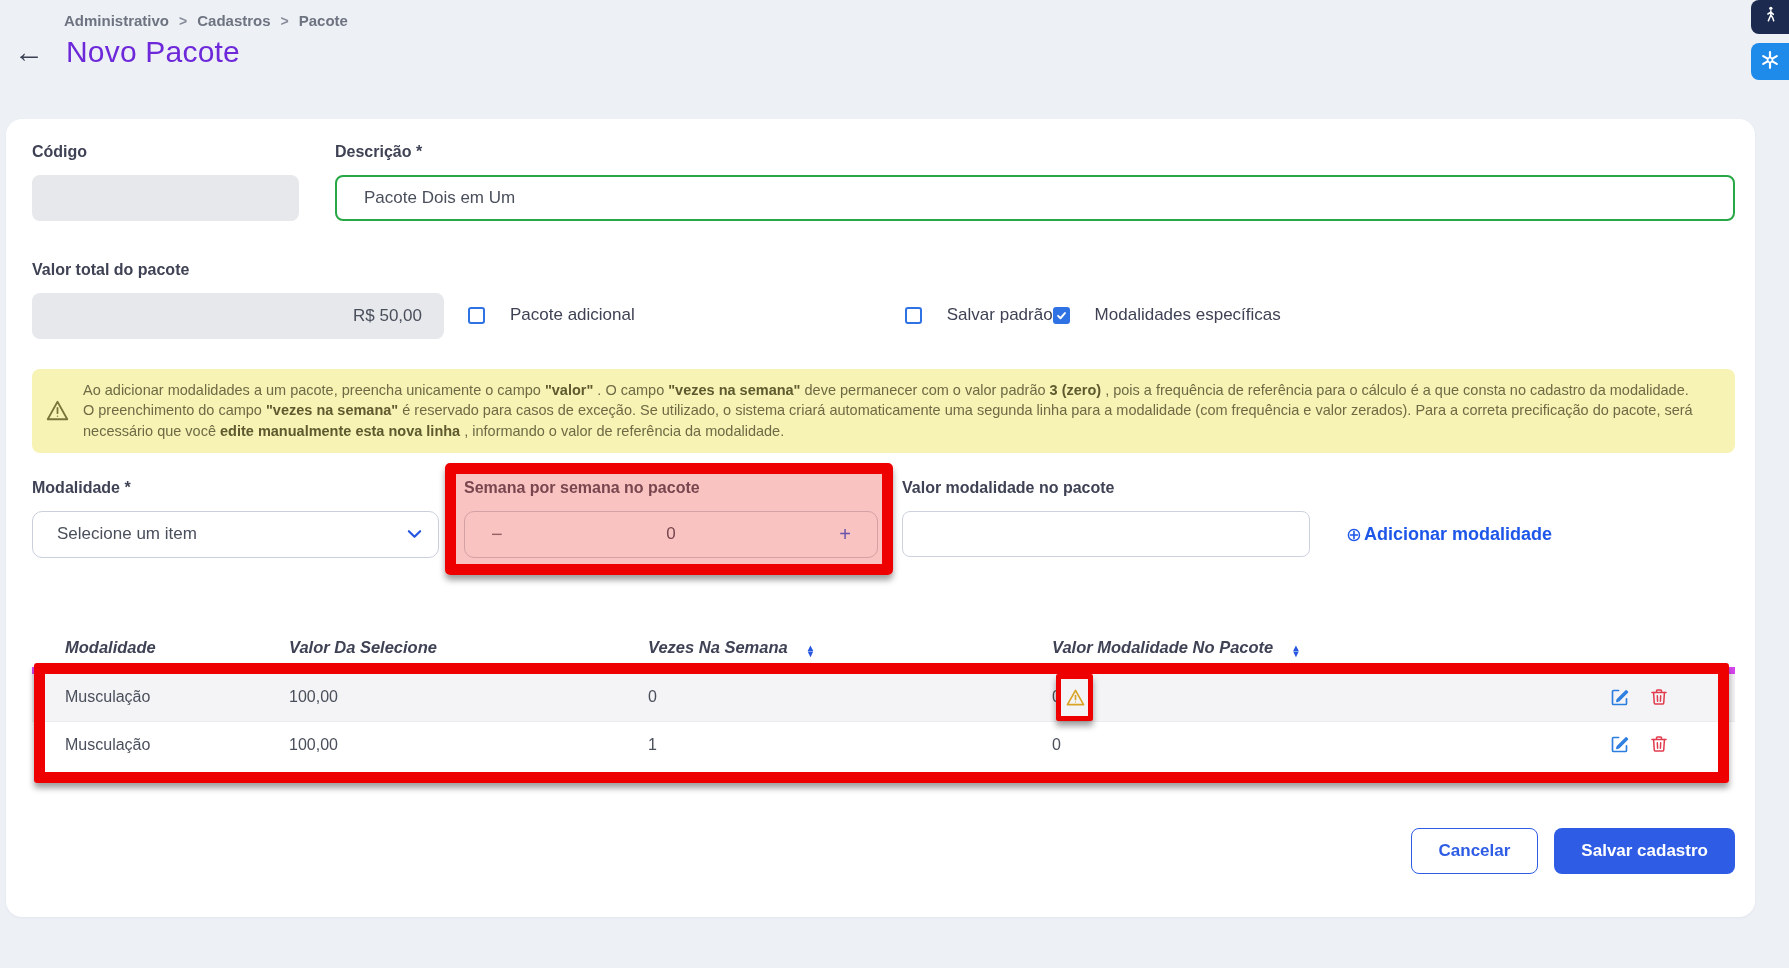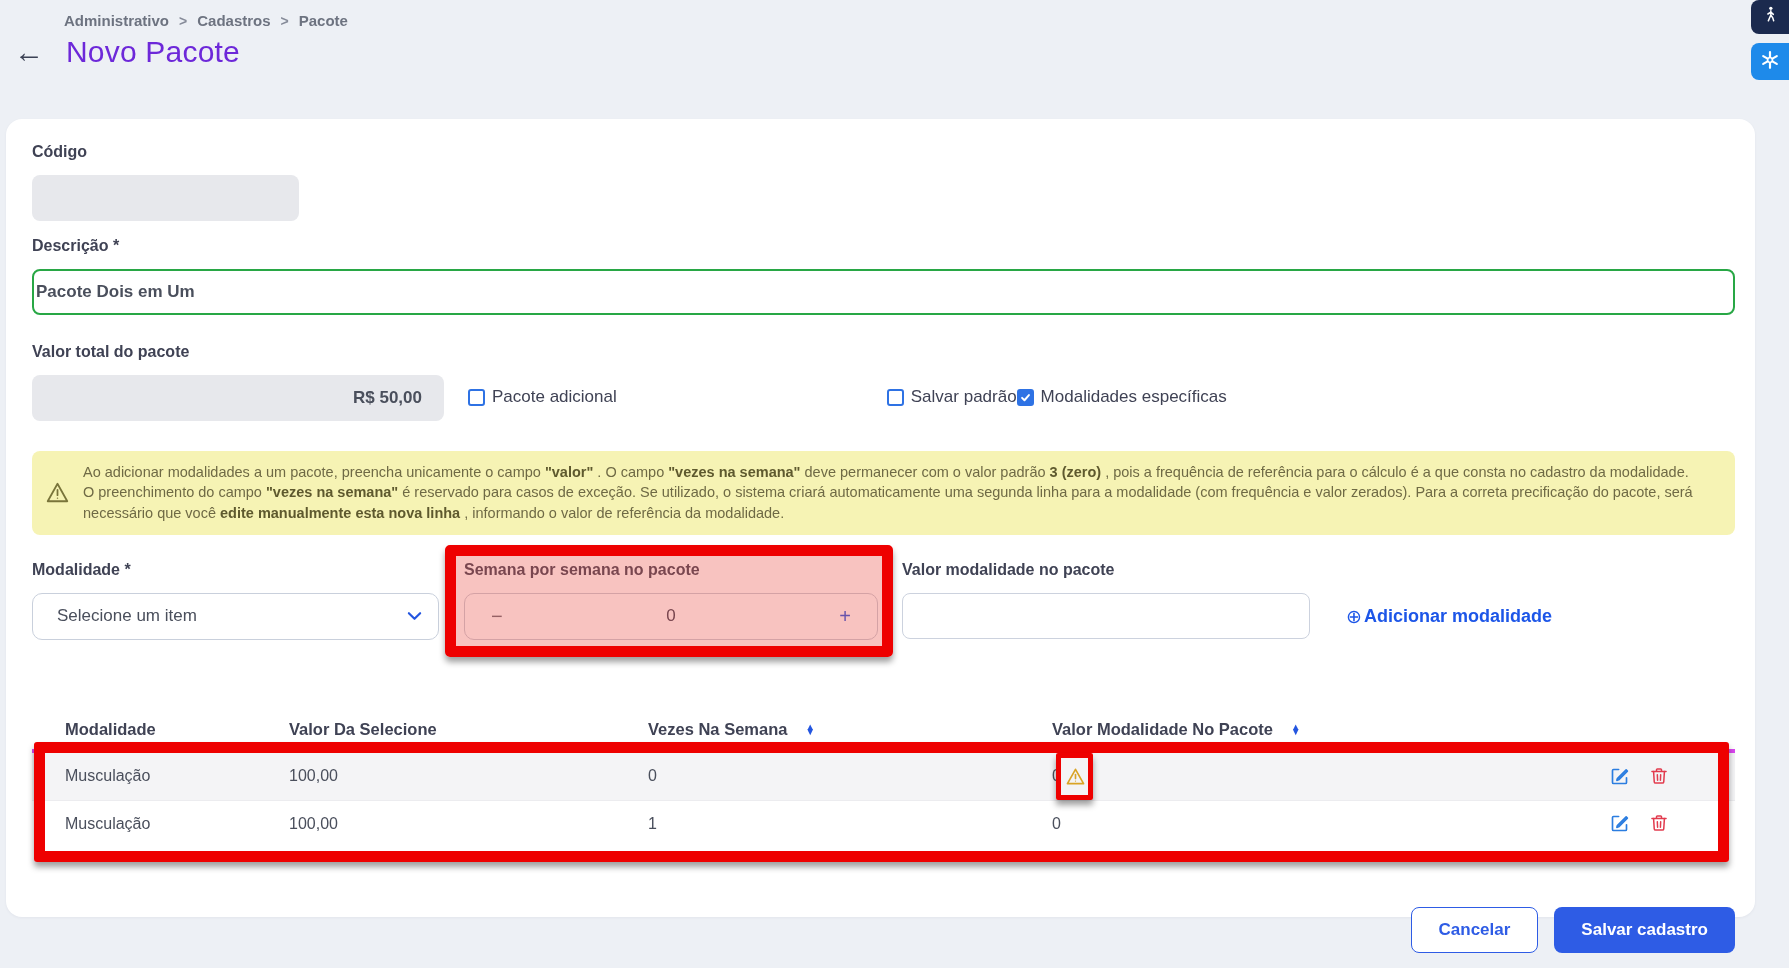--- a/index.html
+++ b/index.html
@@ -23,31 +23,31 @@
   .page-title{font-size:30px; font-weight:400; color:#6d28d9; letter-spacing:.2px;}
   
   .ext-icons{position:absolute; top:0; right:0; display:flex; flex-direction:column; gap:9px; z-index:20;}
   .ext-icons .ext{width:38px; display:flex; align-items:center; justify-content:center; cursor:pointer;}
   .ext-a11y{height:34px; background:#1b2a4e; border-radius:8px 0 0 8px;}
   .ext-gpt{height:37px; background:#1e8aea; border-radius:8px 0 0 8px;}
   
   .card{position:absolute; left:6px; right:34px; top:119px; bottom:51px; background:#fff;
     border-radius:16px; padding:24px 20px 24px 26px; box-shadow:0 1px 3px rgba(30,40,70,.05);}
   .field-label{font-size:16px; font-weight:700; color:var(--label); margin-bottom:14px; display:block;}
-  .inp{height:46px; border:1.5px solid #ccd2de; border-radius:8px; width:100%; padding:0 2px;
-    font-size:17px; color:var(--txt); font-family:"Liberation Sans",sans-serif; background:#fff;font-weight:bold;}
+  .inp{height:46px; border:1.5px solid #ccd2de; border-radius:8px; width:100%; padding:0 27px;
+    font-size:17px; color:var(--txt); font-family:"Liberation Sans",sans-serif; background:#fff;}
   .inp.disabled{background:#e7e8ec; border:none; color:#4a4f5c;}
-  .row1{display:flex; gap:16px; margin-bottom:28px;flex-direction:column;}
+  .row1{display:flex; gap:36px; margin-bottom:40px;}
   .f-codigo{width:267px;} .f-desc{flex:1;}
   .f-desc .inp{border:2px solid var(--green);}
   .row2{display:flex; align-items:flex-end; margin-bottom:30px;}
   .f-valor{width:412px;}
   .f-valor .inp{text-align:right; padding-right:22px;}
   .cb-row{display:flex; align-items:center; margin-bottom:14px;}
-  .cb{display:flex; align-items:center; gap:7px; cursor:pointer;}
+  .cb{display:flex; align-items:center; gap:25px; cursor:pointer;}
   .cb .box{width:17px; height:17px; border:2px solid var(--cbblue); border-radius:3px; background:#fff;
     display:flex; align-items:center; justify-content:center;}
   .cb .box.checked{background:var(--cbblue); border-color:var(--cbblue);}
   .cb .lbl{font-size:17px; color:var(--label);}
   
   .alert{background:var(--alert-bg); border-radius:8px; padding:11px 20px 12px 13px; display:flex;
     gap:13px; align-items:center; margin-bottom:26px;}
   .alert .aicon{color:#79743a; flex:0 0 auto; display:flex;}
   .alert-text{font-size:14.5px; line-height:1.4; color:var(--alert-text);}
   .alert-text b{font-weight:700; color:var(--alert-bold);}
@@ -69,23 +69,23 @@
   .f-valmod{width:408px; margin-left:24px;}
   .add-link{margin-left:36px; align-self:flex-end; margin-bottom:12px; display:flex; align-items:center;
     gap:2px; border:none; background:transparent; color:var(--link); font-weight:800; font-size:18px;
     cursor:pointer; font-family:"Liberation Sans",sans-serif;}
   .add-link .plus{font-size:19px; font-weight:400;}
   
   .table{margin-top:80px;}
   .thead,.tr{display:grid; grid-template-columns:224px 359px 404px 1fr 150px; align-items:center;
     padding:0 66px 0 33px;}
   .thead{margin-bottom:10px;}
-  .th{font-size:16.5px; font-weight:700; color:var(--label); display:flex; align-items:center; gap:18px;}
+  .th{font-size:16.5px; font-weight:700; color:var(--label); display:flex; align-items:flex-end; gap:18px;font-style:italic;}
   .sort{display:flex; flex-direction:column; line-height:.62; color:var(--sort); font-size:9.5px; cursor:pointer;}
-  .tbody{position:relative; border-top:4px solid #d946ef; padding-bottom:14px;}
+  .tbody{position:relative; border-top:7px solid #d946ef; padding-bottom:14px;}
   .tr{height:47px; font-size:16px; color:#4a4f5c;}
   .tr.odd{background:#f4f4f6;}
   .tr:not(.odd){border-top:1px solid #ececef;}
   .ann-table{left:2px; right:6px; top:-11px; bottom:-1px; border-radius:3px;}
   .cell-actions{display:flex; gap:19px; justify-content:flex-end;}
   .icon-btn{border:none; background:transparent; cursor:pointer; display:flex; padding:0;}
   .icon-btn.edit{color:var(--edit);} .icon-btn.trash{color:var(--danger);}
   .warn-wrap{position:relative; display:inline-flex; margin-left:4px; vertical-align:middle;}
   .warn-wrap .aicon{color:var(--amber); display:flex;}
   .ann-warn{left:-9px; right:-7px; top:-13px; bottom:-13px; border-width:5px; border-radius:2px;}

